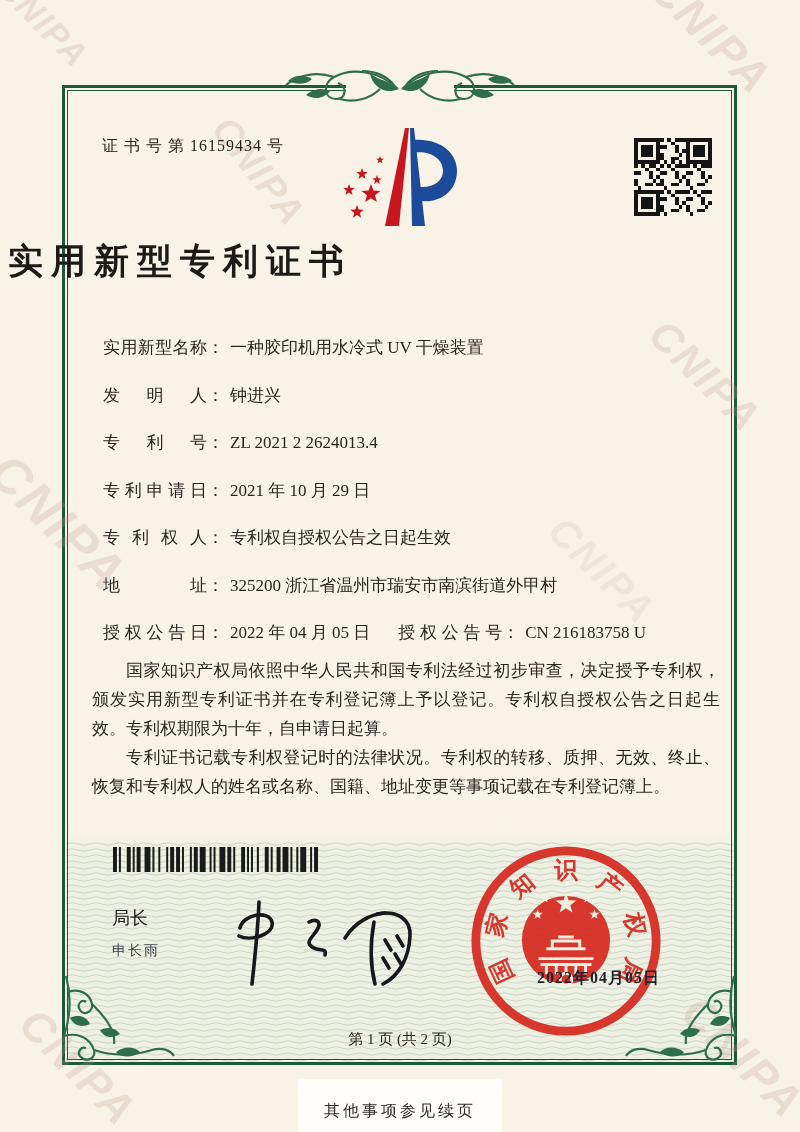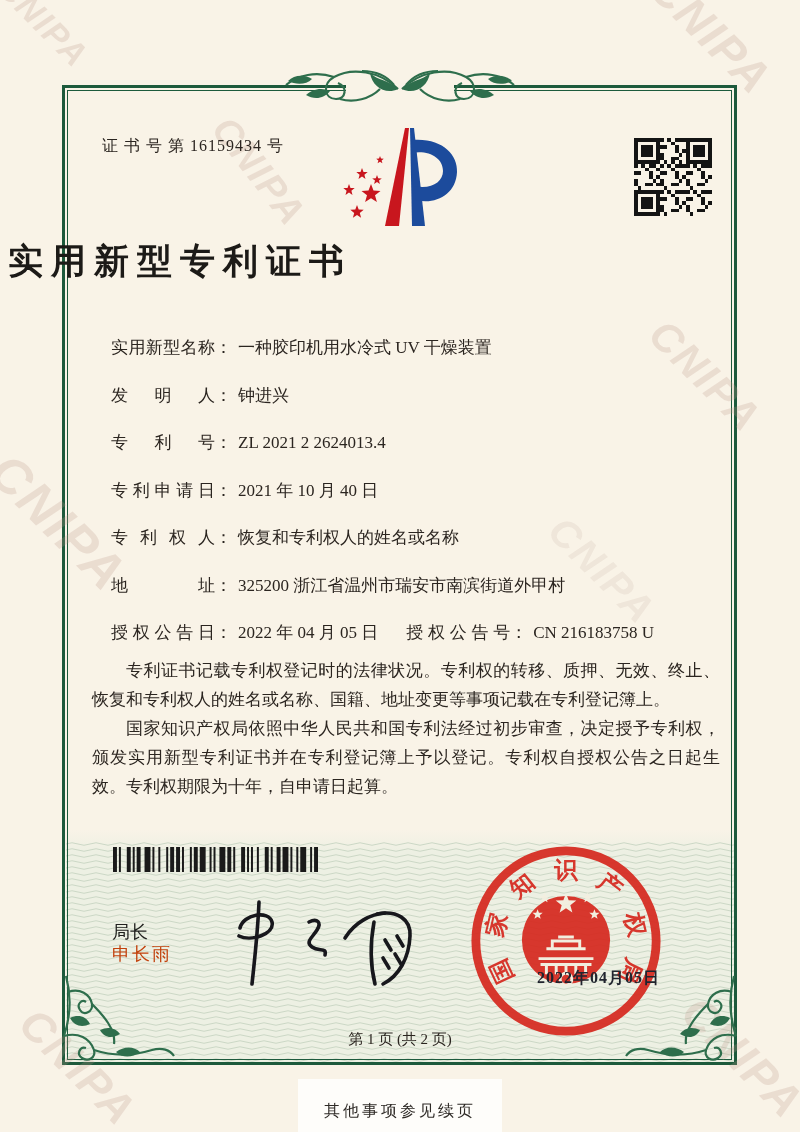--- a/index.html
+++ b/index.html
@@ -32,37 +32,37 @@
   .cert-no{position:absolute;left:102px;top:136px;font-size:16px;color:var(--text);
            letter-spacing:1px;z-index:3;}
 
   .logo{position:absolute;left:335px;top:124px;z-index:3;}
   .qr{position:absolute;left:634px;top:138px;width:78px;height:78px;z-index:3;}
   .qr rect{fill:#141414;}
 
   .title{position:absolute;left:0;right:0;top:238px;text-align:left;font-size:35px;
          font-weight:bold;color:#1c1a17;letter-spacing:8px;text-indent:8px;z-index:3;}
 
-  .fields{position:absolute;left:103px;top:334px;width:610px;z-index:3;font-size:17px;color:var(--text);margin-left:8px;}
+  .fields{position:absolute;left:103px;top:334px;width:610px;z-index:3;font-size:17px;color:var(--text);}
   .frow{display:flex;line-height:27px;margin-bottom:20.5px;white-space:nowrap;}
   .flabel{display:inline-block;width:104px;text-align:justify;text-align-last:justify;}
   .colon{margin-right:6px;}
   .fpair{display:flex;}
   .fpair2{margin-left:28px;}
 
   .body-text{position:absolute;left:92px;top:656px;width:628px;z-index:3;
              font-size:17px;line-height:29px;color:var(--text);text-align:justify;}
   .body-text p{margin:0;text-indent:2em;}
 
   .barcode{position:absolute;left:113px;top:847px;z-index:3;}
   .barcode rect{fill:#1a1a1a;}
 
   .signer-title{position:absolute;left:112px;top:906px;font-size:18px;color:#20201e;z-index:3;
-                font-family:Liberation Serif, serif;margin-top:14px;}
-  .signer-name{position:absolute;left:112px;top:942px;font-size:18px;color:#c2410c;z-index:3;
+                font-family:Liberation Serif, serif;}
+  .signer-name{position:absolute;left:112px;top:942px;font-size:14px;color:#404040;z-index:3;
                font-family:"Liberation Sans","DejaVu Sans",sans-serif;letter-spacing:2px;}
   .signature{position:absolute;left:225px;top:892px;z-index:4;}
   .signature path{stroke:#17171c;stroke-width:3.6;fill:none;stroke-linecap:round;stroke-linejoin:round;}
 
   .seal{position:absolute;left:468px;top:843px;width:196px;height:196px;z-index:3;opacity:.92;}
   .seal-ring-line{fill:none;stroke:var(--seal_red);stroke-width:9;}
   #seal-ring text{fill:var(--seal_red);font-size:24px;font-weight:bold;text-anchor:middle;
                   dominant-baseline:middle;font-family:"Liberation Serif",serif;}
   .emblem-cut{stroke:var(--paper_cut);fill:none;stroke-width:3;}
   .seal-date{position:absolute;left:472px;top:968px;width:188px;text-align:right;z-index:5;
@@ -423,26 +423,26 @@
         <span>钟进兴</span>
     </div>
     <div class="frow">
       <span class="flabel">专利号</span>
         <span class="colon">：</span>
         <span>ZL 2021 2 2624013.4</span>
     </div>
     <div class="frow">
       <span class="flabel">专利申请日</span>
         <span class="colon">：</span>
-        <span>2021 年 10 月 40 日</span>
+        <span>2021 年 10 月 29 日</span>
     </div>
     <div class="frow">
       <span class="flabel">专利权人</span>
         <span class="colon">：</span>
-        <span>恢复和专利权人的姓名或名称</span>
+        <span>专利权自授权公告之日起生效</span>
     </div>
     <div class="frow">
       <span class="flabel">地址</span>
         <span class="colon">：</span>
         <span>325200 浙江省温州市瑞安市南滨街道外甲村</span>
     </div>
     <div class="frow">
       <span class="fpair">
         <span class="flabel">授权公告日</span>
           <span class="colon">：</span>
@@ -450,22 +450,22 @@
       </span>
       <span class="fpair fpair2">
         <span class="flabel">授权公告号</span>
           <span class="colon">：</span>
           <span>CN 216183758 U</span>
       </span>
     </div>
   </div>
 
   <div class="body-text">
+    <p>国家知识产权局依照中华人民共和国专利法经过初步审查，决定授予专利权，颁发实用新型专利证书并在专利登记簿上予以登记。专利权自授权公告之日起生效。专利权期限为十年，自申请日起算。</p>
     <p>专利证书记载专利权登记时的法律状况。专利权的转移、质押、无效、终止、恢复和专利权人的姓名或名称、国籍、地址变更等事项记载在专利登记簿上。</p>
-    <p>国家知识产权局依照中华人民共和国专利法经过初步审查，决定授予专利权，颁发实用新型专利证书并在专利登记簿上予以登记。专利权自授权公告之日起生效。专利权期限为十年，自申请日起算。</p>
   </div>
 
   <svg class="barcode" id="barcode-svg" height="25" width="205" preserveAspectRatio="none" viewBox="0 0 104 25">
       <rect x="0" y="0" width="2" height="25"></rect>
       <rect x="3" y="0" width="1" height="25"></rect>
       <rect x="7" y="0" width="2" height="25"></rect>
       <rect x="10" y="0" width="1" height="25"></rect>
       <rect x="12" y="0" width="2" height="25"></rect>
       <rect x="16" y="0" width="3" height="25"></rect>
       <rect x="20" y="0" width="1" height="25"></rect>

